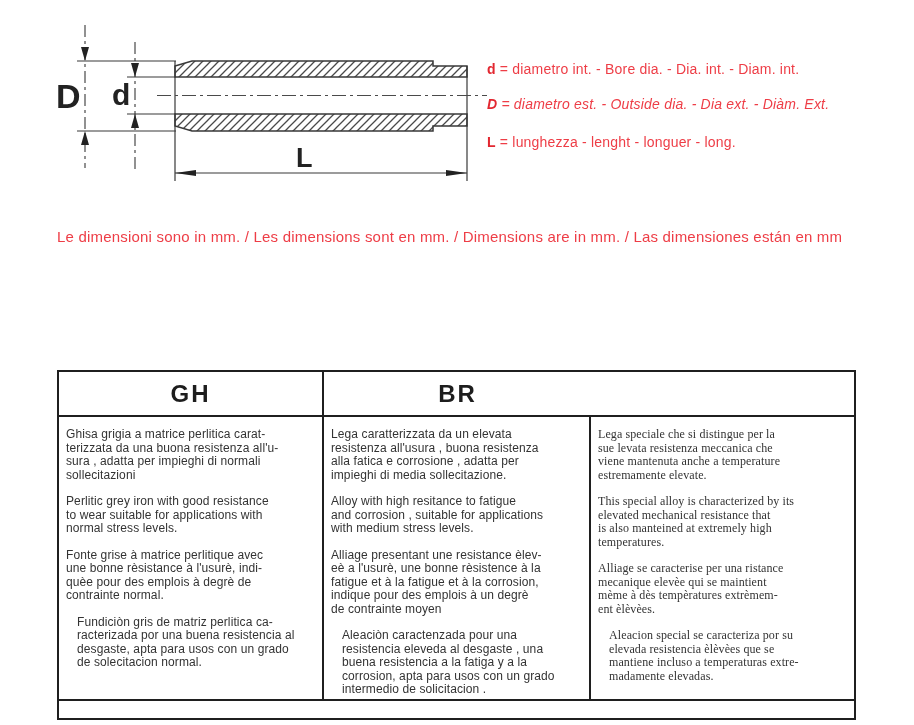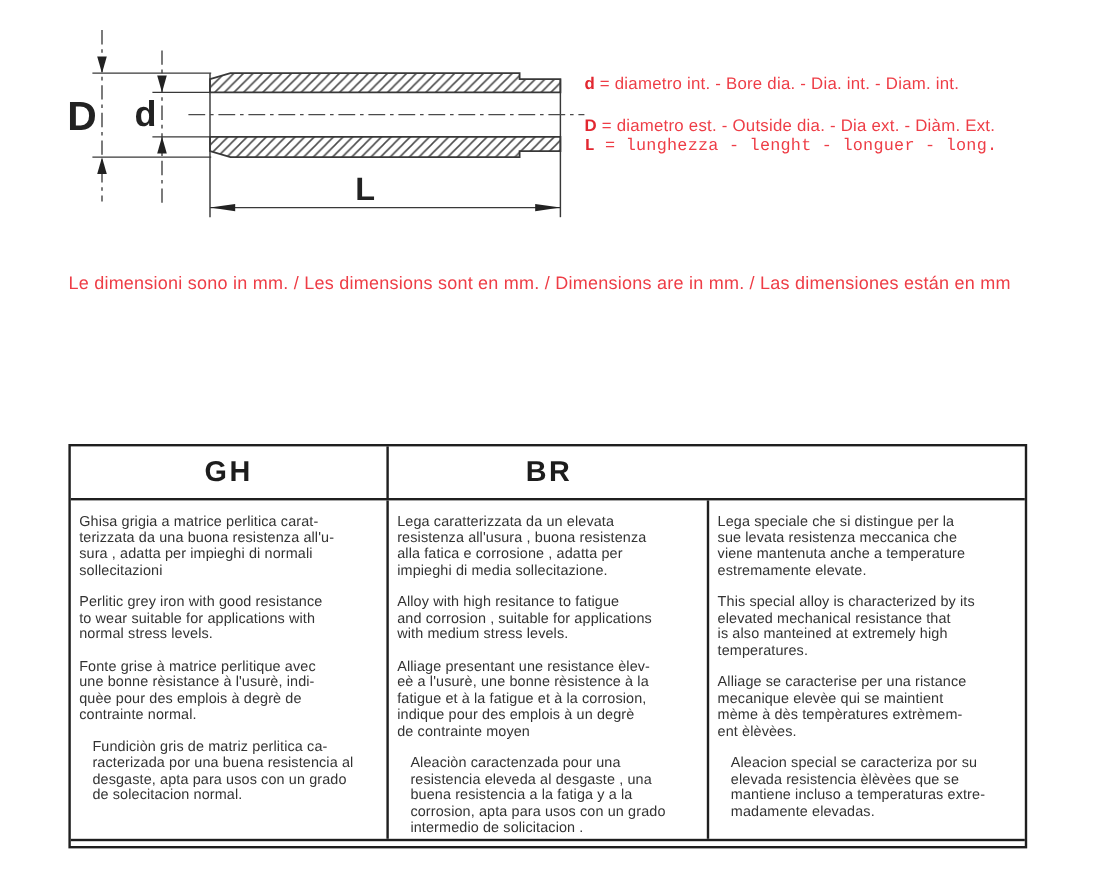--- a/index.html
+++ b/index.html
@@ -8,43 +8,43 @@
   .page{position:absolute;inset:0;background:#ffffff;}
 
   
   .drawing{position:absolute;left:0;top:0;width:914px;height:725px;pointer-events:none;}
 
   
   .legend-row{position:absolute;left:487px;white-space:nowrap;
       font-size:14px;letter-spacing:.2px;color:#ee3d46;}
   .legend-row .key{font-weight:bold;color:#e22730;}
   #legend-d{top:61px;}
-  #legend-D{top:96px;}
-  #legend-L{top:114px;font-family:Liberation Mono, monospace;}
+  #legend-D{top:96px;font-style:italic;}
+  #legend-L{top:134px;}
 
   .dim-note{position:absolute;left:57px;top:228px;white-space:nowrap;
       font-size:15px;letter-spacing:.2px;color:#ee3d46;text-align:center;}
 
   
   .spec-table{position:absolute;left:57px;top:370px;width:799px;
       border:2px solid #1f1f1f;background:#fff;box-sizing:border-box;
-      padding-bottom:4px;}
+      padding-bottom:17px;}
   .row-header{display:grid;grid-template-columns:265px 267px 1fr;
       border-bottom:2px solid #1f1f1f;}
   .header-cell{height:43px;display:flex;align-items:center;justify-content:center;
       font-size:24px;font-weight:600;letter-spacing:2px;color:#1d1d1d;
       border-right:2px solid #1f1f1f;box-sizing:border-box;}
   .header-cell:last-child{border-right:none;}
   .row-body{display:grid;grid-template-columns:265px 267px 1fr;
       border-bottom:2px solid #1f1f1f;}
   .body-cell{min-height:279px;box-sizing:border-box;
       border-right:2px solid #1f1f1f;
       padding:11px 4px 2px 7px;
       font-size:12px;line-height:13.5px;letter-spacing:.1px;color:#333;}
-  .body-cell:last-child{border-right:none;}
+  .body-cell:last-child{border-right:none;font-family:Liberation Serif, serif;}
   .body-cell p{margin:0 0 13px 0;white-space:pre-wrap;}
   .body-cell p:last-child{margin-bottom:0;margin-left:11px;}
 </style>
 </head>
 <body>
 
 <div class="page">
 
   <svg class="drawing" viewBox="0 0 914 725" xmlns="http://www.w3.org/2000/svg">
     <defs>

